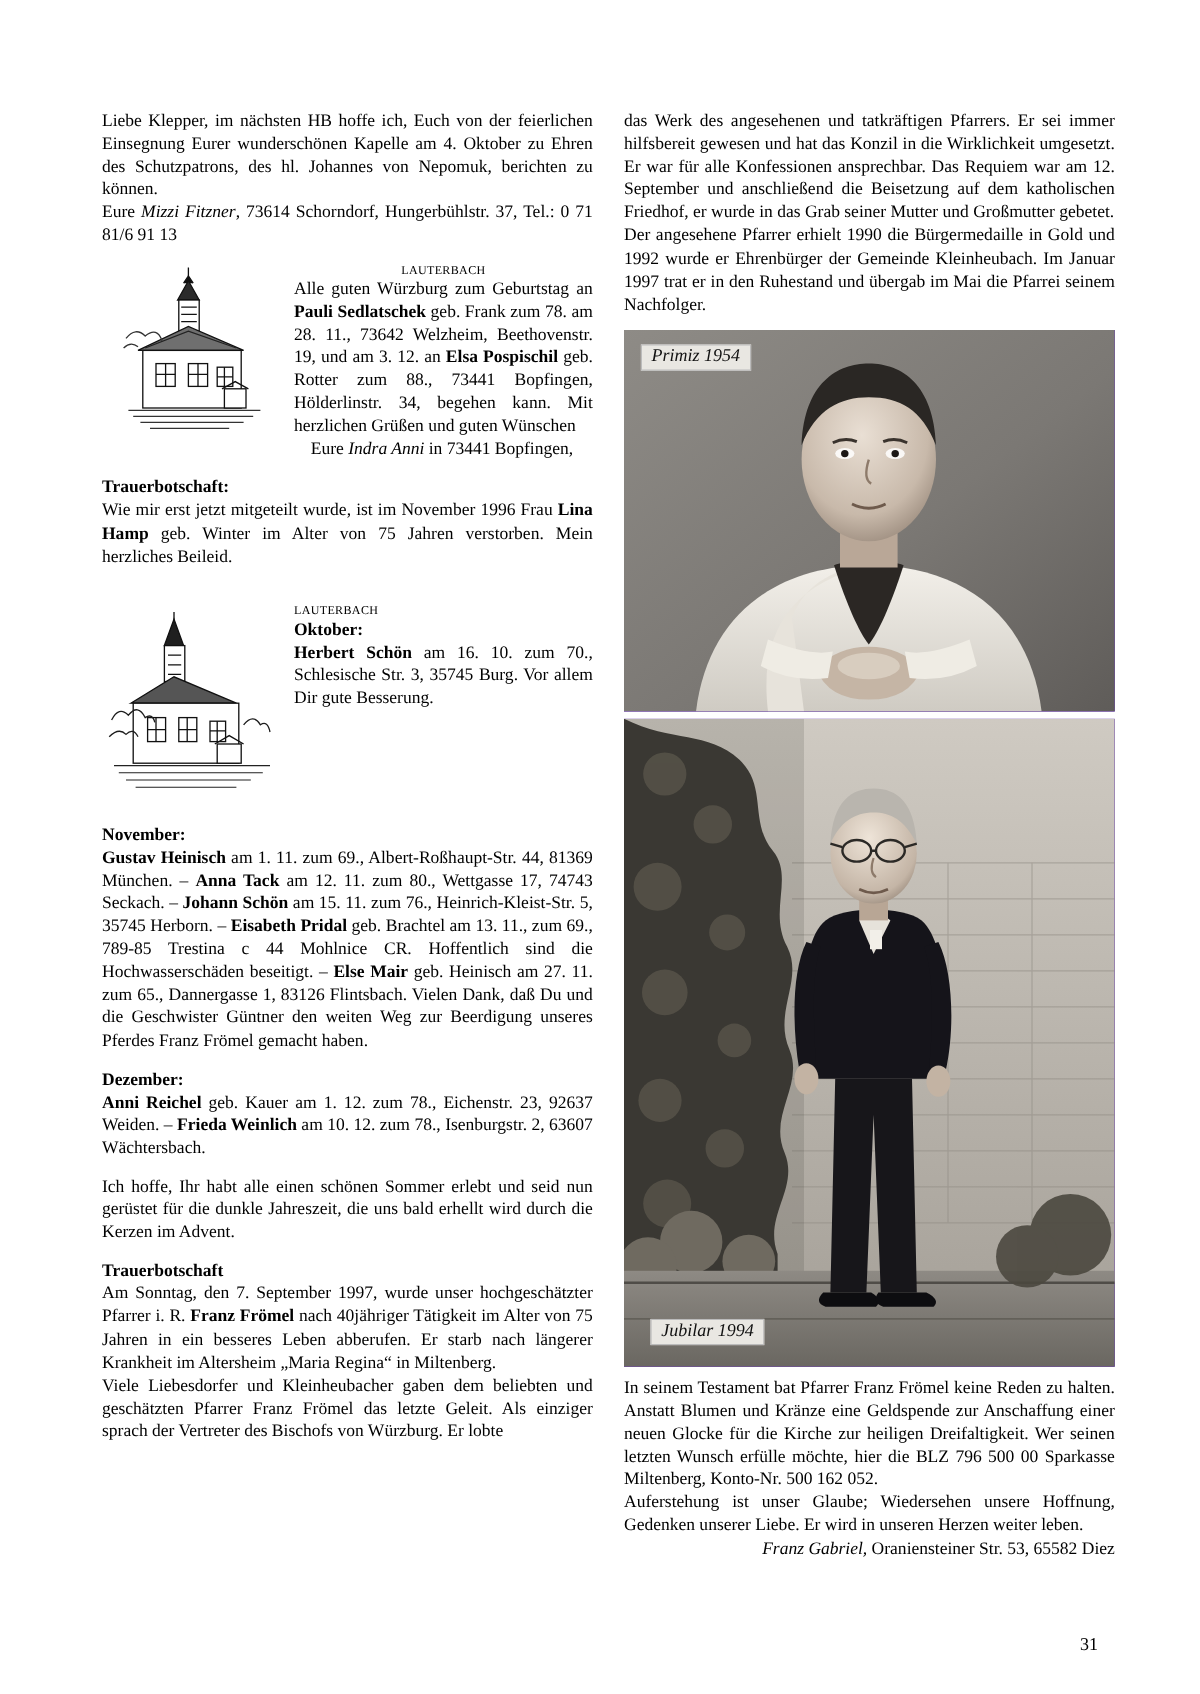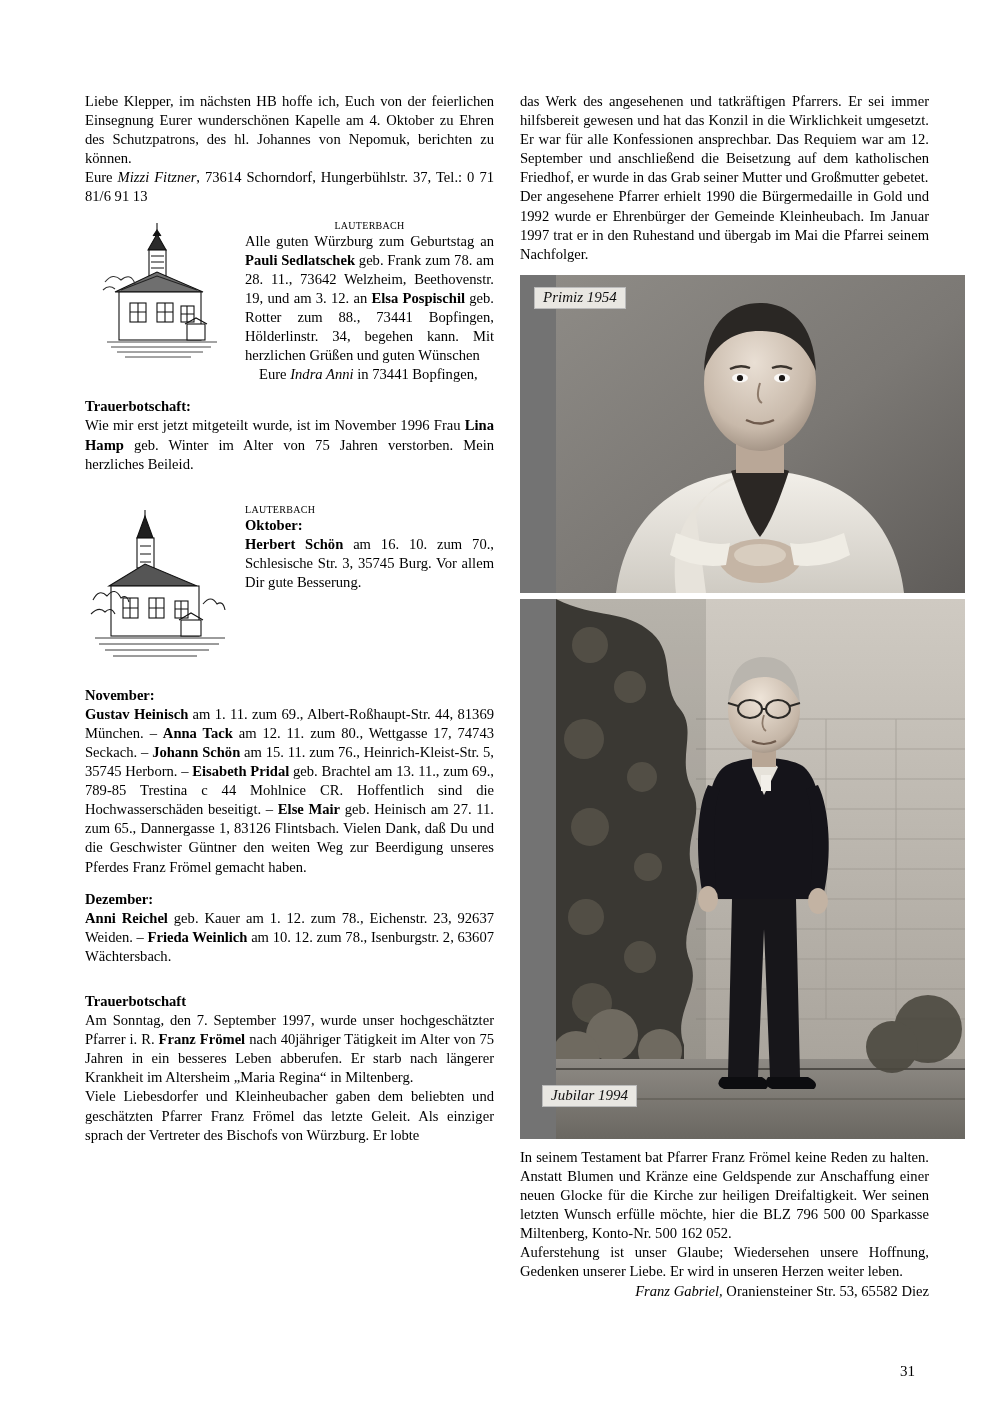--- a/index.html
+++ b/index.html
@@ -41,23 +41,22 @@
   .illo-wrap { position:relative; }
   .illo {
     float:left;
     width:152px;
     margin:0 8px 0 0;
   }
 
   
   .photo {
     position:relative;
-    background:#737373;
+    background:#4c1d95;
     overflow:hidden;
-    padding-left:36px;
   }
   .photo-label {
     position:absolute;
     background:#e9e7e2;
     color:#111;
     font-style:italic;
     font-size:15px;
     padding:2px 9px 3px 9px;
     box-shadow:0 0 0 1px #bbb inset;
   }
@@ -178,20 +177,21 @@
 
       <div class="gap"></div>
 
       <div>
         <div class="sect-label">Dezember:</div>
         <p><span class="b">Anni Reichel</span><span> geb. Kauer am 1. 12. zum 78., Eichenstr. 23, 92637 Weiden. – </span><span class="b">Frieda Weinlich</span><span> am 10. 12. zum 78., Isenburgstr. 2, 63607 Wächtersbach.</span></p>
       </div>
 
       <div class="gap"></div>
 
+      <p>Ich hoffe, Ihr habt alle einen schönen Sommer erlebt und seid nun gerüstet für die dunkle Jahreszeit, die uns bald erhellt wird durch die Kerzen im Advent.</p>
 
       <div class="gap"></div>
 
       <div>
         <div class="sect-label">Trauerbotschaft</div>
         <p><span>Am Sonntag, den 7. September 1997, wurde unser hochgeschätzter Pfarrer i. R. </span><span class="b">Franz Frömel</span><span> nach 40jähriger Tätigkeit im Alter von 75 Jahren in ein besseres Leben abberufen. Er starb nach längerer Krankheit im Altersheim „Maria Regina“ in Miltenberg.</span></p>
         <p>Viele Liebesdorfer und Kleinheubacher gaben dem beliebten und geschätzten Pfarrer Franz Frömel das letzte Geleit. Als einziger sprach der Vertreter des Bischofs von Würzburg. Er lobte</p>
       </div>
 
     </div>
@@ -338,21 +338,21 @@
 
           <g stroke="#2b2926" stroke-width="2" fill="none">
             <ellipse cx="194" cy="110" rx="12" ry="9"></ellipse>
             <ellipse cx="222" cy="110" rx="12" ry="9"></ellipse>
             <path d="M206 110 h4 M182 107 l-10 -3 M234 107 l10 -3"></path>
           </g>
 
           <path d="M208 116 q-4 12 2 16" stroke="#8d7a6a" stroke-width="1.8" fill="none"></path>
           <path d="M196 142 q12 6 24 0" stroke="#6e5a4c" stroke-width="2.2" fill="none"></path>
         </svg>
-        <div class="photo-label" style="left:22px; bottom:32px;">Jubilar 1994</div>
+        <div class="photo-label" style="left:22px; bottom:18px;">Jubilar 1994</div>
       </div>
 
       <div style="height:9px"></div>
 
       <p>In seinem Testament bat Pfarrer Franz Frömel keine Reden zu halten. Anstatt Blumen und Kränze eine Geldspende zur Anschaffung einer neuen Glocke für die Kirche zur heiligen Dreifaltigkeit. Wer seinen letzten Wunsch erfülle möchte, hier die BLZ 796 500 00 Sparkasse Miltenberg, Konto-Nr. 500 162 052.</p>
       <p>Auferstehung ist unser Glaube; Wiedersehen unsere Hoffnung, Gedenken unserer Liebe. Er wird in unseren Herzen weiter leben.</p>
       <p class="sig"><span class="i">Franz Gabriel,</span><span class="plain"> Oraniensteiner Str. 53, 65582 Diez</span></p>
 
     </div>
   </div>

